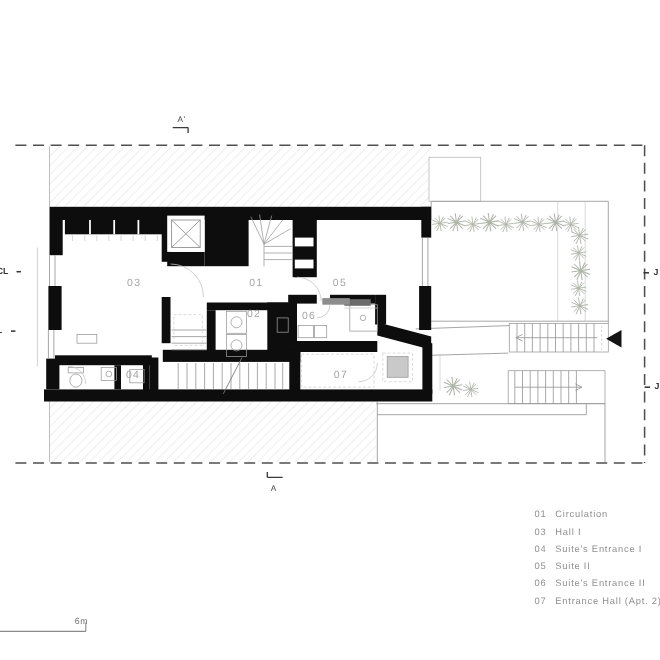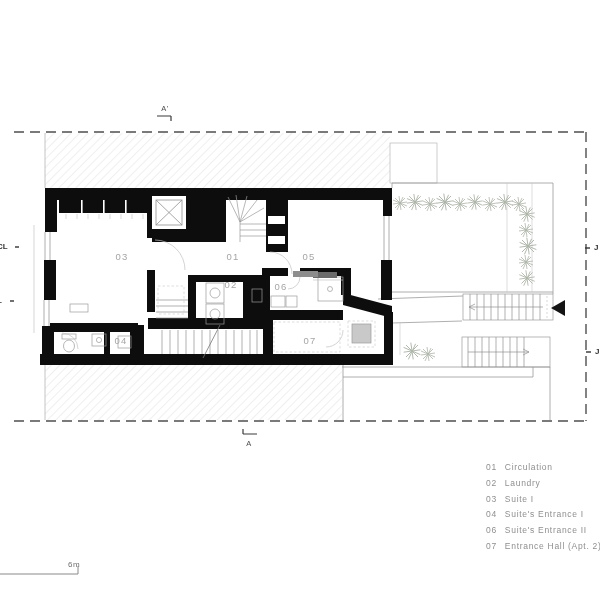--- a/index.html
+++ b/index.html
@@ -291,20 +291,20 @@
 
   <g>
     <line x1="0" y1="574" x2="78" y2="574" stroke="#8a8a8a" stroke-width="1"></line>
     <line x1="78" y1="566" x2="78" y2="574" stroke="#8a8a8a" stroke-width="1"></line>
     <text class="scale-label" x="68" y="567">6m</text>
   </g>
 </svg>
 
 <div class="legend">
   <div class="legend-row"><span class="code">01</span><span>Circulation</span></div>
-  <div class="legend-row"><span class="code">02</span><span>Laundry</span></div>
-  <div class="legend-row"><span class="code">03</span><span>Suite I</span></div>
+  <div class="legend-row"><span class="code">03</span><span>Hall I</span></div>
   <div class="legend-row"><span class="code">04</span><span>Suite's Entrance I</span></div>
+  <div class="legend-row"><span class="code">05</span><span>Suite II</span></div>
   <div class="legend-row"><span class="code">06</span><span>Suite's Entrance II</span></div>
   <div class="legend-row"><span class="code">07</span><span>Entrance Hall (Apt. 2)</span></div>
 </div>
 
 </div>
 
 </body></html>

